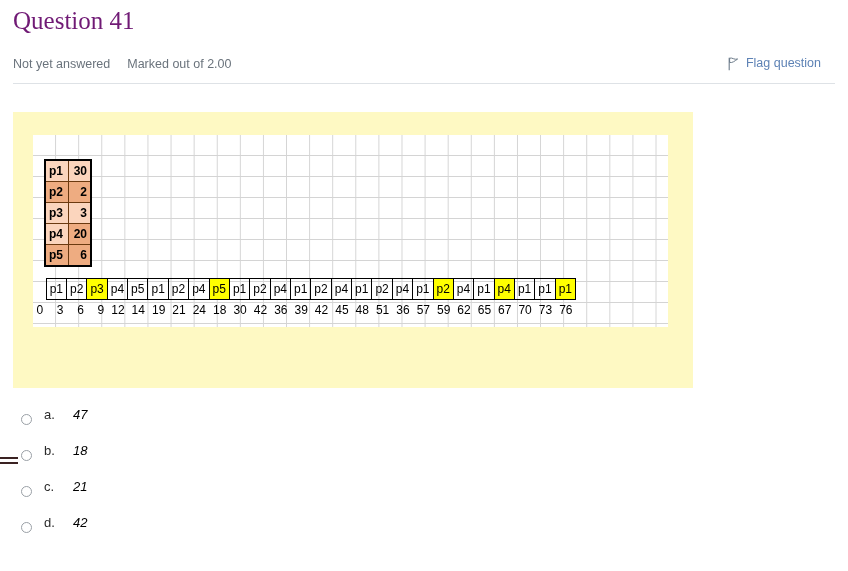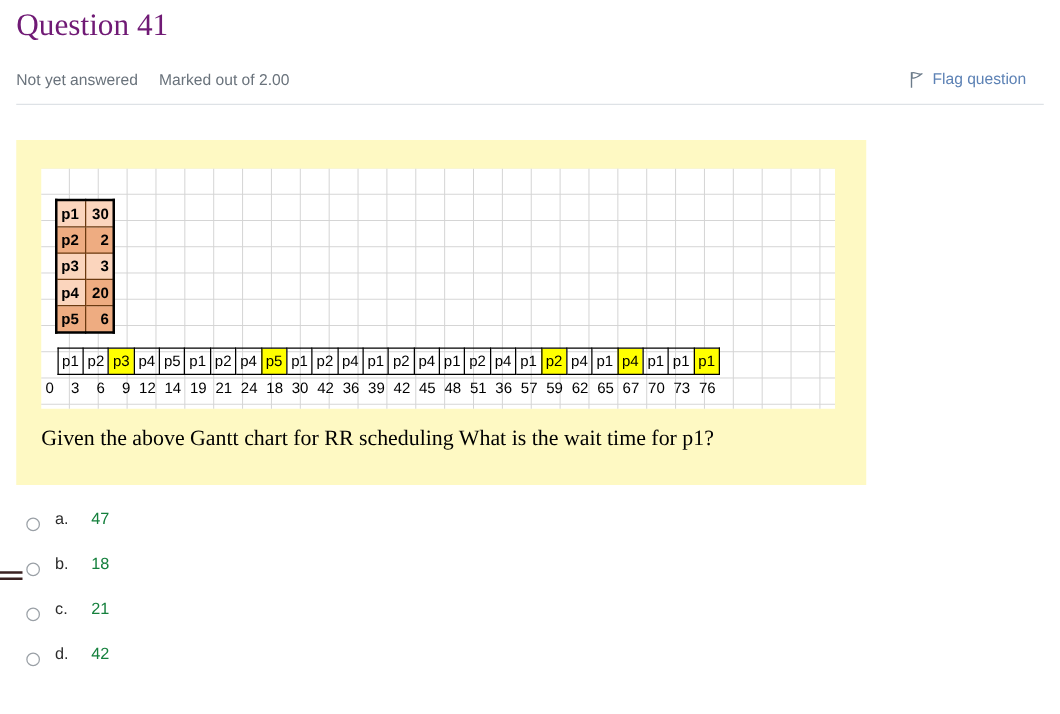--- a/index.html
+++ b/index.html
@@ -125,21 +125,21 @@
     width: 11px; height: 11px;
     border: 1px solid #9aa0a6; border-radius: 50%;
     background: #fff;
   }
   .ans-letter {
     position: absolute; left: 44px; top: 3px;
     font-size: 13px; color: #2b2b2b;
   }
   .ans-value {
     position: absolute; left: 73px; top: 3px;
-    font-size: 13px; color: #15803d;
+    font-size: 13px; color: #000000; font-style: italic;
   }
   .edge-marker {
     position: absolute; left: 0px; top: 457px;
     width: 18px; height: 2px; background: #3a2222;
   }
   .edge-marker2 {
     position: absolute; left: 0px; top: 462px;
     width: 18px; height: 2px; background: #3a2222;
   }
 </style>
@@ -254,21 +254,20 @@
                 <td class="cellw">67</td>
                 <td class="cellw">70</td>
                 <td class="cellw">73</td>
                 <td class="cellw">76</td>
               </tr>
           </tbody>
         </table>
       </div>
     </div>
 
-    <div class="q-text">Given the above Gantt chart for RR scheduling What is the wait time for p1?</div>
   </div>
 
   <div class="answers" id="answers">
       <div class="answer-row">
         <span class="radio"></span>
         <span class="ans-letter">a.</span>
         <span class="ans-value">47</span>
       </div>
       <div class="answer-row">
         <span class="radio"></span>

